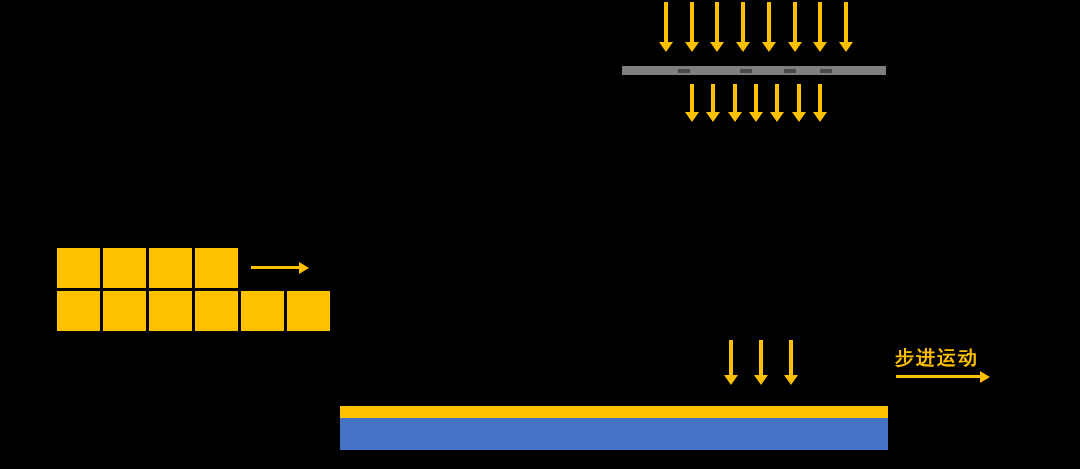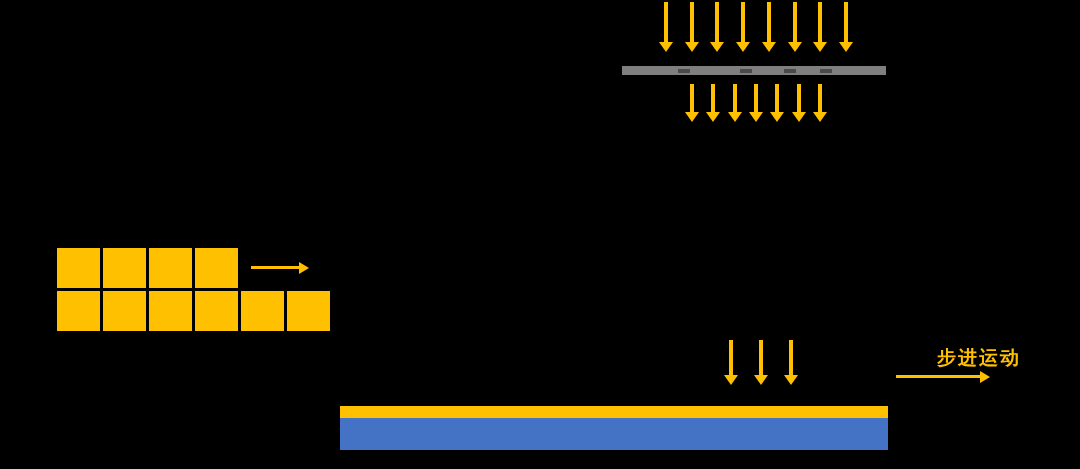--- a/index.html
+++ b/index.html
@@ -46,21 +46,21 @@
 
   .spread-arrow{left:251px;top:266px;width:48px;}
 
   
   .layer-top{left:340px;top:406px;width:548px;height:12px;background:var(--accent,#FFC000);}
   .layer-base{left:340px;top:418px;width:548px;height:32px;background:var(--substrate,#4472C4);}
 
   
   .step-label{
     left:895px;top:345px;font-size:19px;font-weight:bold;letter-spacing:2px;
-    color:var(--accent,#FFC000);white-space:nowrap;margin-left:42px;
+    color:var(--accent,#FFC000);white-space:nowrap;
   }
   .step-arrow{left:896px;top:372px;width:84px;}
 </style>
 </head>
 <body>
 
 <div class="abs arrow-row incident">
     <div class="v-arrow"></div>
     <div class="v-arrow"></div>
     <div class="v-arrow"></div>

